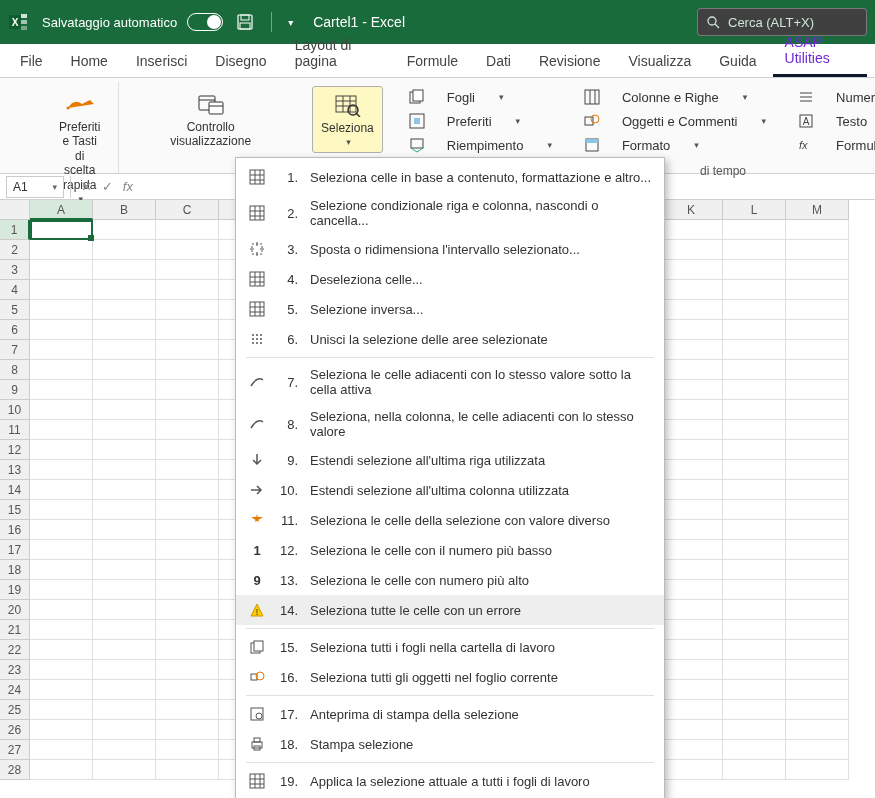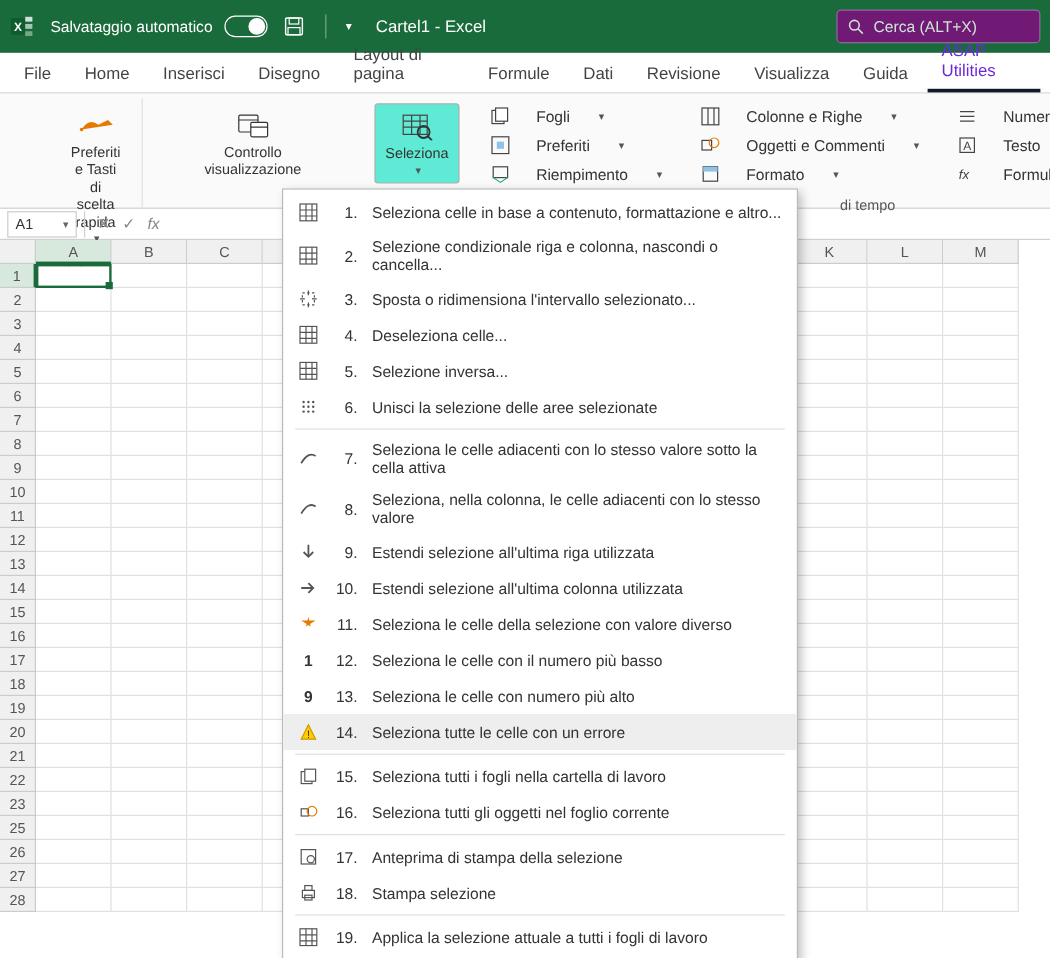--- a/index.html
+++ b/index.html
@@ -7,32 +7,32 @@
 
 .title-bar { height: 44px; background: #1a6b3c; display: flex; align-items: center; padding: 0 8px; color: #fff; }
 .title-bar .app-icon { width: 20px; height: 20px; margin-right: 14px; }
 .title-bar .autosave { display: flex; align-items: center; gap: 10px; font-size: 13px; }
 .toggle { width: 36px; height: 18px; border: 1px solid #fff; border-radius: 9px; position: relative; display: inline-block; }
 .toggle::after { content: ""; position: absolute; right: 1px; top: 1px; width: 14px; height: 14px; background: #fff; border-radius: 50%; }
 .title-bar .save-icon { margin: 0 14px; width: 16px; height: 16px; }
 .title-bar .divider { width: 1px; height: 20px; background: rgba(255,255,255,0.4); margin: 0 4px; }
 .title-bar .dropdown-arrow { margin: 0 12px; font-size: 10px; }
 .title-bar .doc-title { margin-left: 8px; font-size: 14px; }
-.search-box { margin-left: auto; width: 170px; height: 28px; background: #701a75; border: 1px solid rgba(255,255,255,0.3); border-radius: 4px; display: flex; align-items: center; padding: 0 8px; color: #cde5d5; gap: 8px; }
+.search-box { margin-left: auto; width: 170px; height: 28px; background: #404040; border: 1px solid rgba(255,255,255,0.3); border-radius: 4px; display: flex; align-items: center; padding: 0 8px; color: #cde5d5; gap: 8px; }
 
 .ribbon-tabs { height: 34px; display: flex; align-items: flex-end; padding: 0 8px; border-bottom: 1px solid #d0d0d0; gap: 4px; }
 .ribbon-tabs .tab { padding: 8px 12px; font-size: 14px; color: #444; cursor: pointer; }
 .ribbon-tabs .tab.active { color: #6d28d9; font-weight: 400; border-bottom: 3px solid #0f172a; }
 
 .ribbon { height: 96px; background: #fafafa; border-bottom: 1px solid #d0d0d0; display: flex; align-items: stretch; padding: 4px 8px 0; }
 .ribbon-group { display: flex; flex-direction: column; align-items: center; justify-content: space-between; padding: 4px 10px; border-right: 1px solid #e0e0e0; }
 .ribbon-group.no-border { border-right: none; }
 .ribbon-group .group-label { font-size: 12px; color: #555; margin-top: 2px; padding-bottom: 2px; }
 .big-btn { display: flex; flex-direction: column; align-items: center; gap: 2px; padding: 4px 8px; cursor: pointer; text-align: center; font-size: 12px; line-height: 1.2; margin-left: 33px; }
-.big-btn.active { background: #5eead4; border: 1px solid #b0b0b0; border-radius: 3px; align-items: center; }
+.big-btn.active { background: #fef9c3; border: 1px solid #b0b0b0; border-radius: 3px; align-items: center; }
 .big-btn .icon { width: 32px; height: 28px; display: flex; align-items: center; justify-content: center; }
 .btn-list { display: flex; flex-direction: column; gap: 2px; }
 .small-btn { display: flex; align-items: center; gap: 22px; padding: 3px 6px; font-size: 13px; cursor: pointer; white-space: nowrap; }
 .small-btn .icon { width: 16px; height: 16px; display: flex; align-items: center; justify-content: center; }
 .chev { font-size: 9px; color: #555; margin-left: 2px; }
 
 .ribbon-right-txt { position: absolute; left: 700px; top: 164px; font-size: 12px; color: #555; }
 
 .formula-bar { height: 26px; display: flex; align-items: center; border-bottom: 1px solid #d0d0d0; }
 .namebox { width: 58px; height: 22px; border: 1px solid #ccc; margin: 0 4px 0 6px; padding: 2px 6px; font-size: 12px; display: flex; align-items: center; justify-content: space-between; }
@@ -708,20 +708,36 @@
         <div class="cell"></div>
         <div class="cell"></div>
         <div class="cell"></div>
         <div class="cell"></div>
         <div class="cell"></div>
         <div class="cell"></div>
         <div class="cell"></div>
         <div class="cell"></div>
       </div>
       <div class="row">
+        <div class="row-h">24</div>
+        <div class="cell"></div>
+        <div class="cell"></div>
+        <div class="cell"></div>
+        <div class="cell"></div>
+        <div class="cell"></div>
+        <div class="cell"></div>
+        <div class="cell"></div>
+        <div class="cell"></div>
+        <div class="cell"></div>
+        <div class="cell"></div>
+        <div class="cell"></div>
+        <div class="cell"></div>
+        <div class="cell"></div>
+      </div>
+      <div class="row">
         <div class="row-h">25</div>
         <div class="cell"></div>
         <div class="cell"></div>
         <div class="cell"></div>
         <div class="cell"></div>
         <div class="cell"></div>
         <div class="cell"></div>
         <div class="cell"></div>
         <div class="cell"></div>
         <div class="cell"></div>

